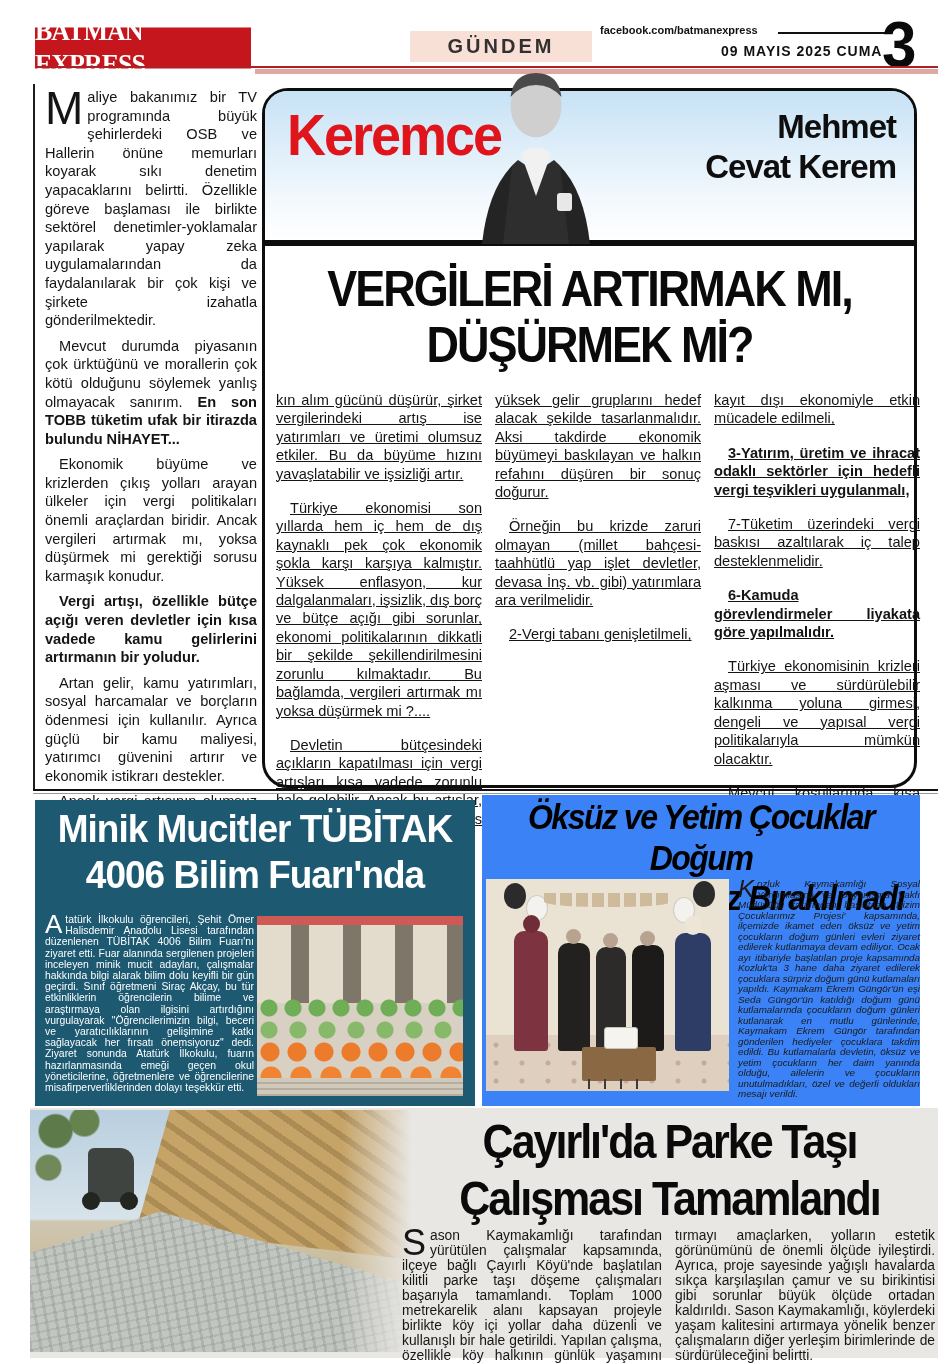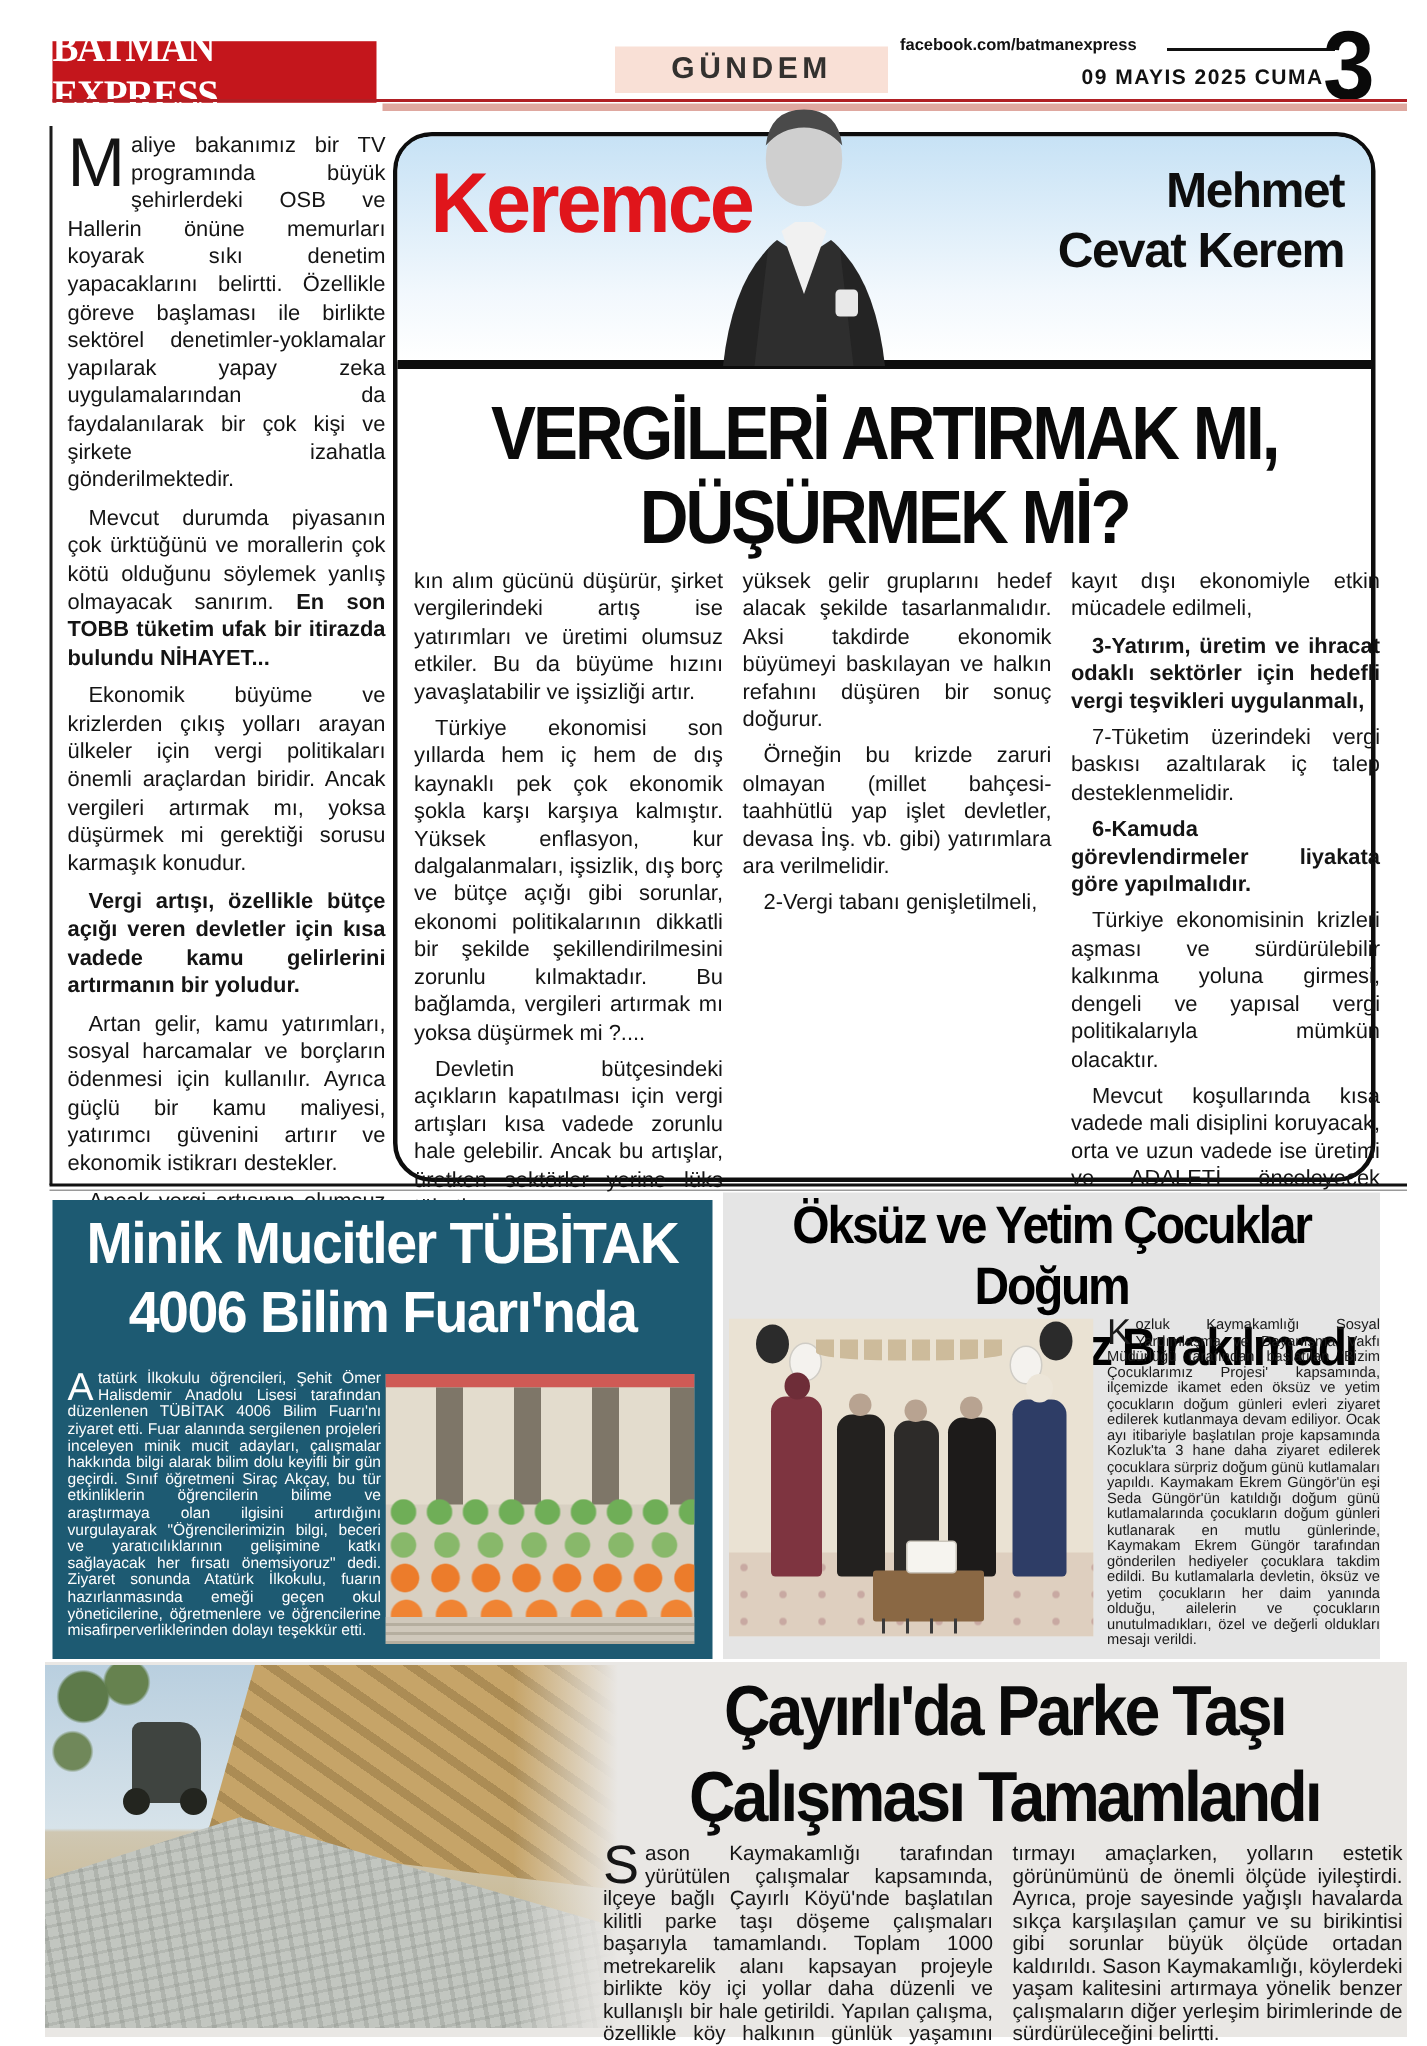--- a/index.html
+++ b/index.html
@@ -73,41 +73,41 @@
   .kheadline {
     position:absolute; left:0; right:0; top:170px; text-align:center;
     font-weight:bold; font-size:45px; line-height:1.12; letter-spacing:-2px;
     color:#0a0a0a; transform:scaleY(1.12); transform-origin:center top;
   }
   .kbody {
     position:absolute; left:11px; top:284px; display:flex; gap:13px;
     font-size:14.6px; line-height:18.4px; text-align:justify; color:#141414;
   }
   .kcol { width:206px; }
-  .kcol p { margin:4px 0 6px 0; text-indent:14px; }
+  .kcol p { margin:16px 0 6px 0; text-indent:14px;text-decoration:underline; }
   .kcol p.first { text-indent:0; }
 
   
   .minik {
     left:35px; top:800px; width:440px; height:306px; background:#1d5a72; color:#fff;
   }
   .minik-headline {
     position:absolute; left:0; right:0; top:6px; text-align:center;
     font-weight:bold; font-size:37px; line-height:1.18; letter-spacing:-1px;
     transform:scaleY(1.05); transform-origin:center top;
   }
   .minik-body {
     position:absolute; left:10px; top:114px; width:209px;
     font-size:10.4px; line-height:11.2px; text-align:justify; color:#fdfdfd;
   }
   .minik-body .dc { font-size:26px; line-height:21px; padding:0 3px 0 0; font-weight:normal; }
   .minik-photo { position:absolute; left:222px; top:116px; width:206px; height:180px; overflow:hidden; }
 
   
-  .oksuz { left:482px; top:795px; width:438px; height:311px; background:#e5e5e5; }
+  .oksuz { left:482px; top:795px; width:438px; height:311px; background:#3b82f6;font-style:italic; }
   .oksuz-headline {
     position:absolute; left:0; right:0; top:2px; text-align:center;
     font-weight:bold; font-size:32px; line-height:1.16; letter-spacing:-1.5px; color:#000;
     transform:scaleY(1.1); transform-origin:center top;
   }
   .oksuz-photo { position:absolute; left:4px; top:84px; width:243px; height:212px; overflow:hidden; }
   .oksuz-body {
     position:absolute; left:256px; top:84px; width:182px;
     font-size:9.8px; line-height:10.5px; text-align:justify; color:#1a1a1a;
   }

